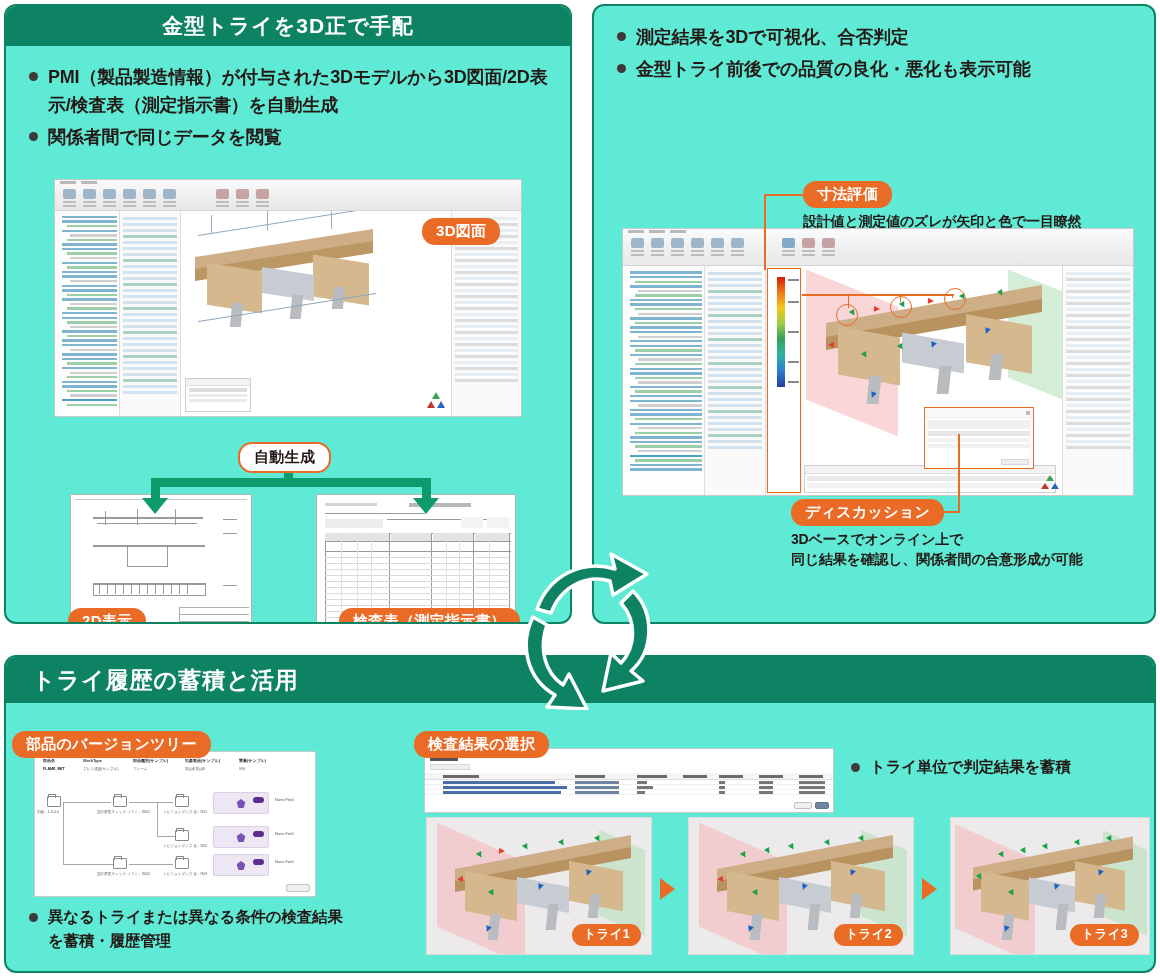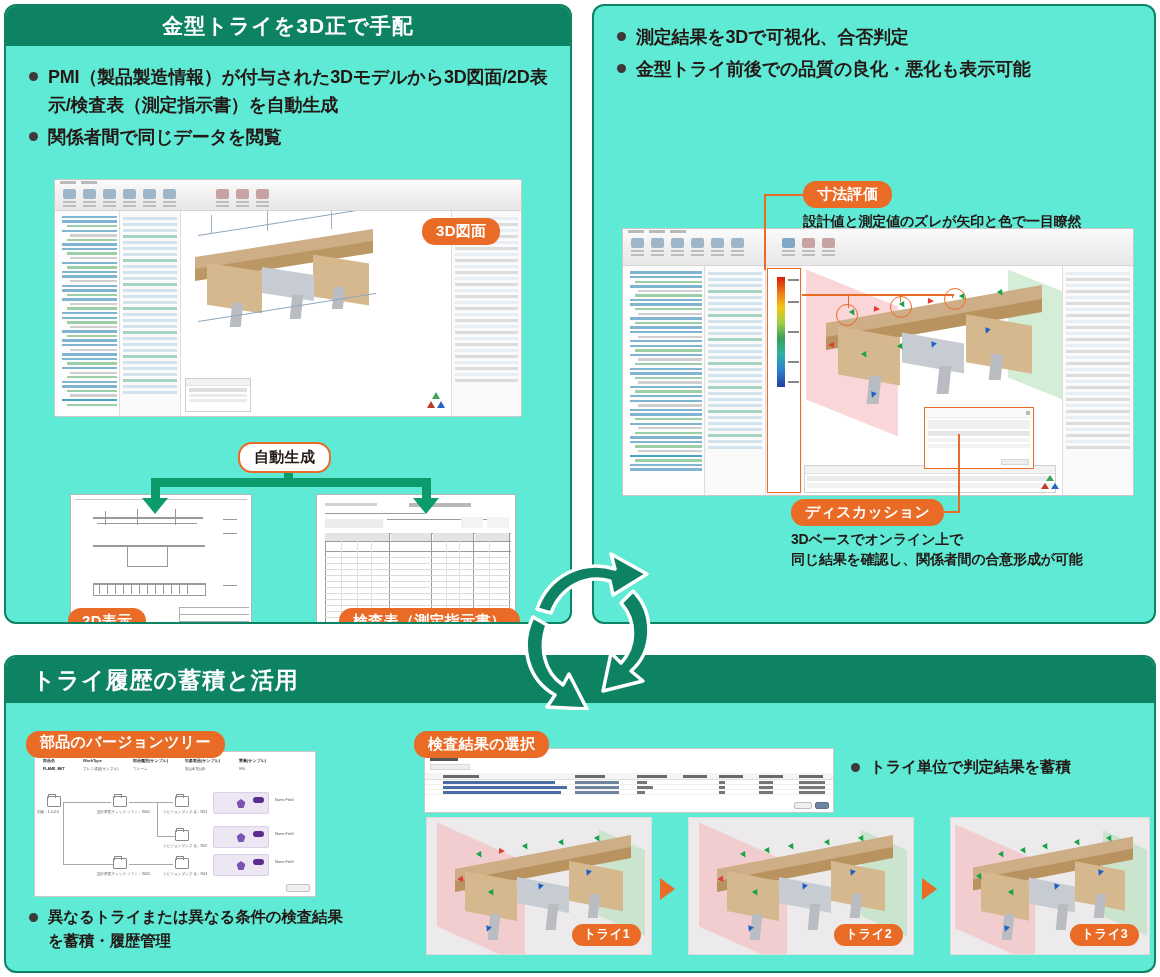--- a/index.html
+++ b/index.html
@@ -796,21 +796,21 @@
 
         <path d="M36 72 C22 100, 30 134, 58 150 L50 162 L90 164 L72 129 L66 140 C47 127, 42 103, 50 80 Z"></path>
       </g>
     </svg>
   </div>
 
   <div class="panel" style="left:4px; top:655px; width:1152px; height:318px;">
     <div class="panel-head left-align">トライ履歴の蓄積と活用</div>
     <div class="panel-body" style="height:268px;">
 
-      <div class="pill" style="left:20px; top:28px;font-family:Liberation Mono, monospace;">部品のバージョンツリー</div>
+      <div class="pill" style="left:6px; top:28px;">部品のバージョンツリー</div>
 
       <div class="mock" style="left:28px; top:48px; width:282px; height:146px; background:#ffffff;">
 
         <div style="position:absolute;left:0;top:0;width:100%;height:24px;">
           <span class="vt-hdr" style="left:8px;top:6px;">部品名</span>
           <span class="vt-hdr" style="left:48px;top:6px;">WorkType</span>
           <span class="vt-hdr" style="left:98px;top:6px;">部品種別(サンプル)</span>
           <span class="vt-hdr" style="left:150px;top:6px;">対象製品(サンプル)</span>
           <span class="vt-hdr" style="left:204px;top:6px;">重量(サンプル)</span>
           <span class="vt-lbl" style="left:8px;top:15px;color:#222;font-weight:bold">FLAME_BKT</span>

